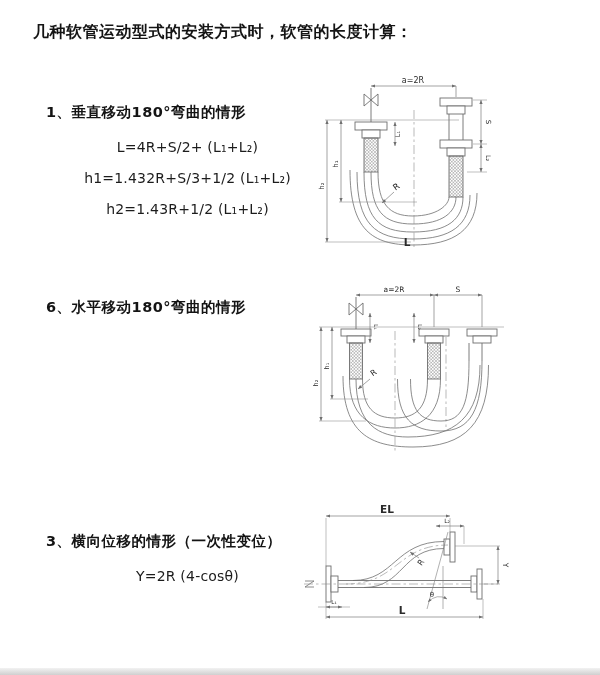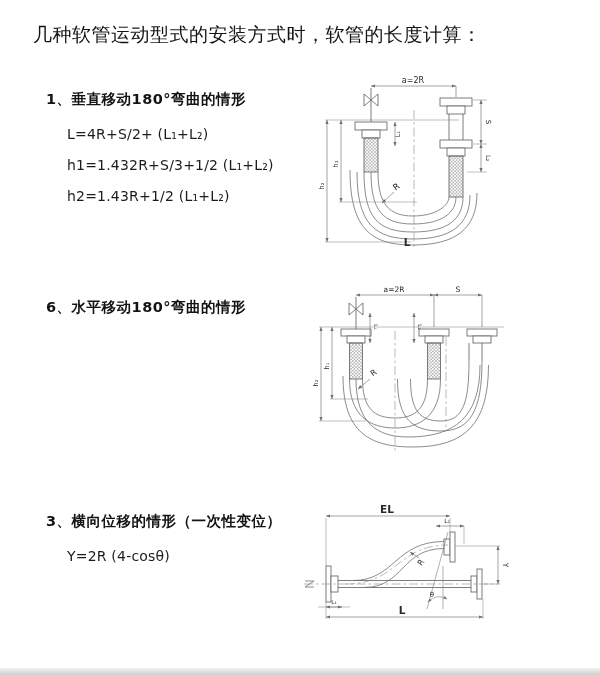--- a/index.html
+++ b/index.html
@@ -1,41 +1,41 @@
 <!DOCTYPE html>
 <html><head>
 <meta charset="utf-8">
 <style>
   html,body{margin:0;padding:0;}
   body{
     width:600px;height:675px;position:relative;background:#ffffff;overflow:hidden;
     font-family:"DejaVu Sans","Liberation Sans",sans-serif;
   }
   .title{
-    position:absolute;left:33px;top:22px;font-size:19px;font-weight:400;
+    position:absolute;left:33px;top:22px;font-size:16px;font-weight:700;
     color:#141414;letter-spacing:0.5px;white-space:nowrap;
   }
   .section{position:absolute;left:46px;width:262px;color:#141414;}
   .sec-heading{font-size:14.5px;font-weight:600;letter-spacing:0.5px;white-space:nowrap;}
   .formulas{margin-top:10px;padding-left:21px;}
-  .formula{font-size:14px;line-height:31px;white-space:nowrap;color:#1c1c1c;letter-spacing:0.2px;}
+  .formula{font-size:14px;line-height:31px;white-space:nowrap;color:#1c1c1c;letter-spacing:0.2px;text-align:center;}
   .diagram{position:absolute;}
   .d1{left:311px;top:72px;}
   .d2{left:308px;top:281px;}
   .d3{left:298px;top:496px;}
   svg text{fill:#2a2a2a;font-family:"DejaVu Sans","Liberation Sans",sans-serif;}
   .page-bottom-edge{position:absolute;left:0;top:668px;width:600px;height:7px;
     background:linear-gradient(#f2f2f2,#cfcfcf);}
 </style>
 </head>
 <body>
 
 <div class="title">几种软管运动型式的安装方式时，软管的长度计算：</div>
 
-<div class="section" style="top:90px">
+<div class="section" style="top:103px">
   <div class="sec-heading">1、垂直移动180°弯曲的情形</div>
   <div class="formulas">
     <div class="formula">L=4R+S/2+ (L₁+L₂)</div>
     <div class="formula">h1=1.432R+S/3+1/2 (L₁+L₂)</div>
     <div class="formula">h2=1.43R+1/2 (L₁+L₂)</div>
   </div>
 </div>
 
 <svg class="diagram d1" width="282" height="186" viewBox="0 0 282 186">
   <defs>
@@ -167,21 +167,21 @@
 
   <text x="86" y="11" font-size="7.5" text-anchor="middle">a=2R</text>
   <text x="150" y="11" font-size="7.5" text-anchor="middle">S</text>
   <text x="66" y="46" font-size="5.5" text-anchor="middle" transform="rotate(90 66 46)">L₁</text>
   <text x="110" y="46" font-size="5.5" text-anchor="middle" transform="rotate(90 110 46)">L₂</text>
   <text x="21" y="85" font-size="6.5" text-anchor="middle" transform="rotate(-90 21 85)">h₁</text>
   <text x="10" y="102" font-size="6.5" text-anchor="middle" transform="rotate(-90 10 102)">h₂</text>
   <text x="67" y="94" font-size="8" text-anchor="middle" transform="rotate(-35 67 94)">R</text>
 </svg>
 
-<div class="section" style="top:512px">
+<div class="section" style="top:532px">
   <div class="sec-heading">3、横向位移的情形（一次性变位）</div>
   <div class="formulas">
     <div class="formula">Y=2R (4-cosθ)</div>
   </div>
 </div>
 
 <svg class="diagram d3" width="302" height="170" viewBox="0 0 302 170">
   <defs>
     <marker id="m3" viewBox="0 0 10 10" refX="9.5" refY="5" markerWidth="6.5" markerHeight="6.5" orient="auto-start-reverse">
       <path d="M0.5,1.4 L9.5,5 L0.5,8.6 Z" fill="#6f6f6f"></path>

